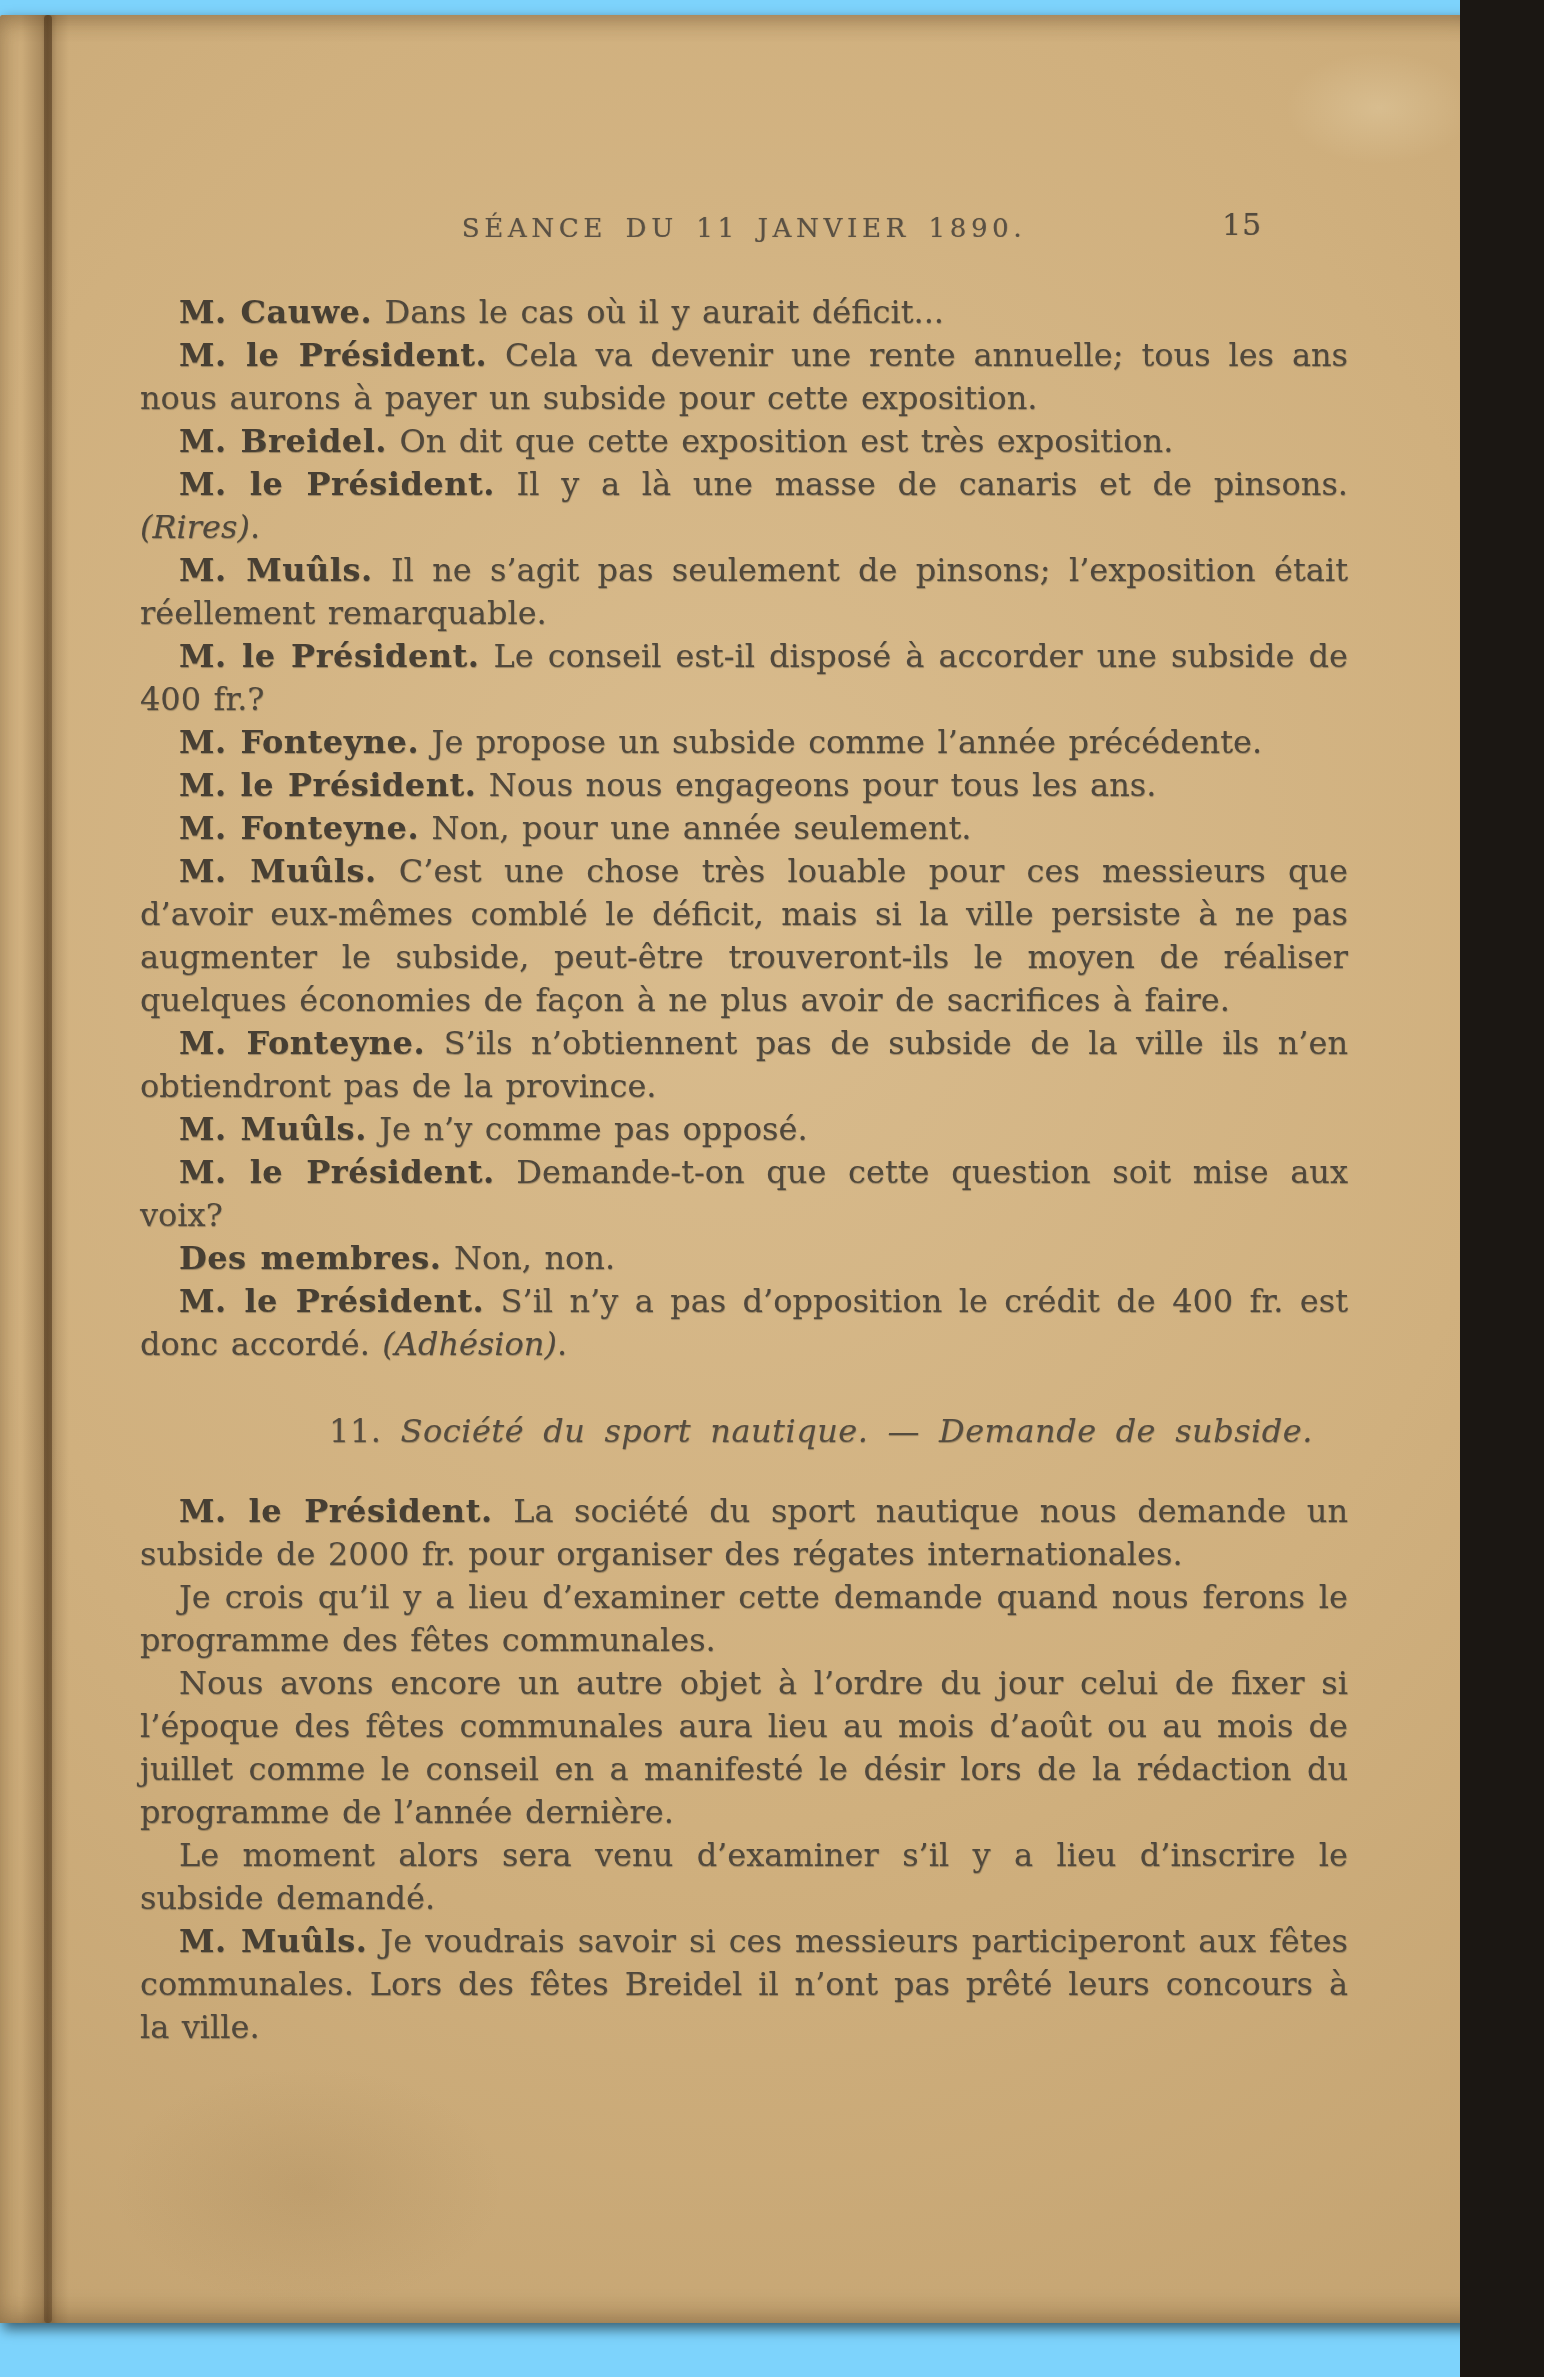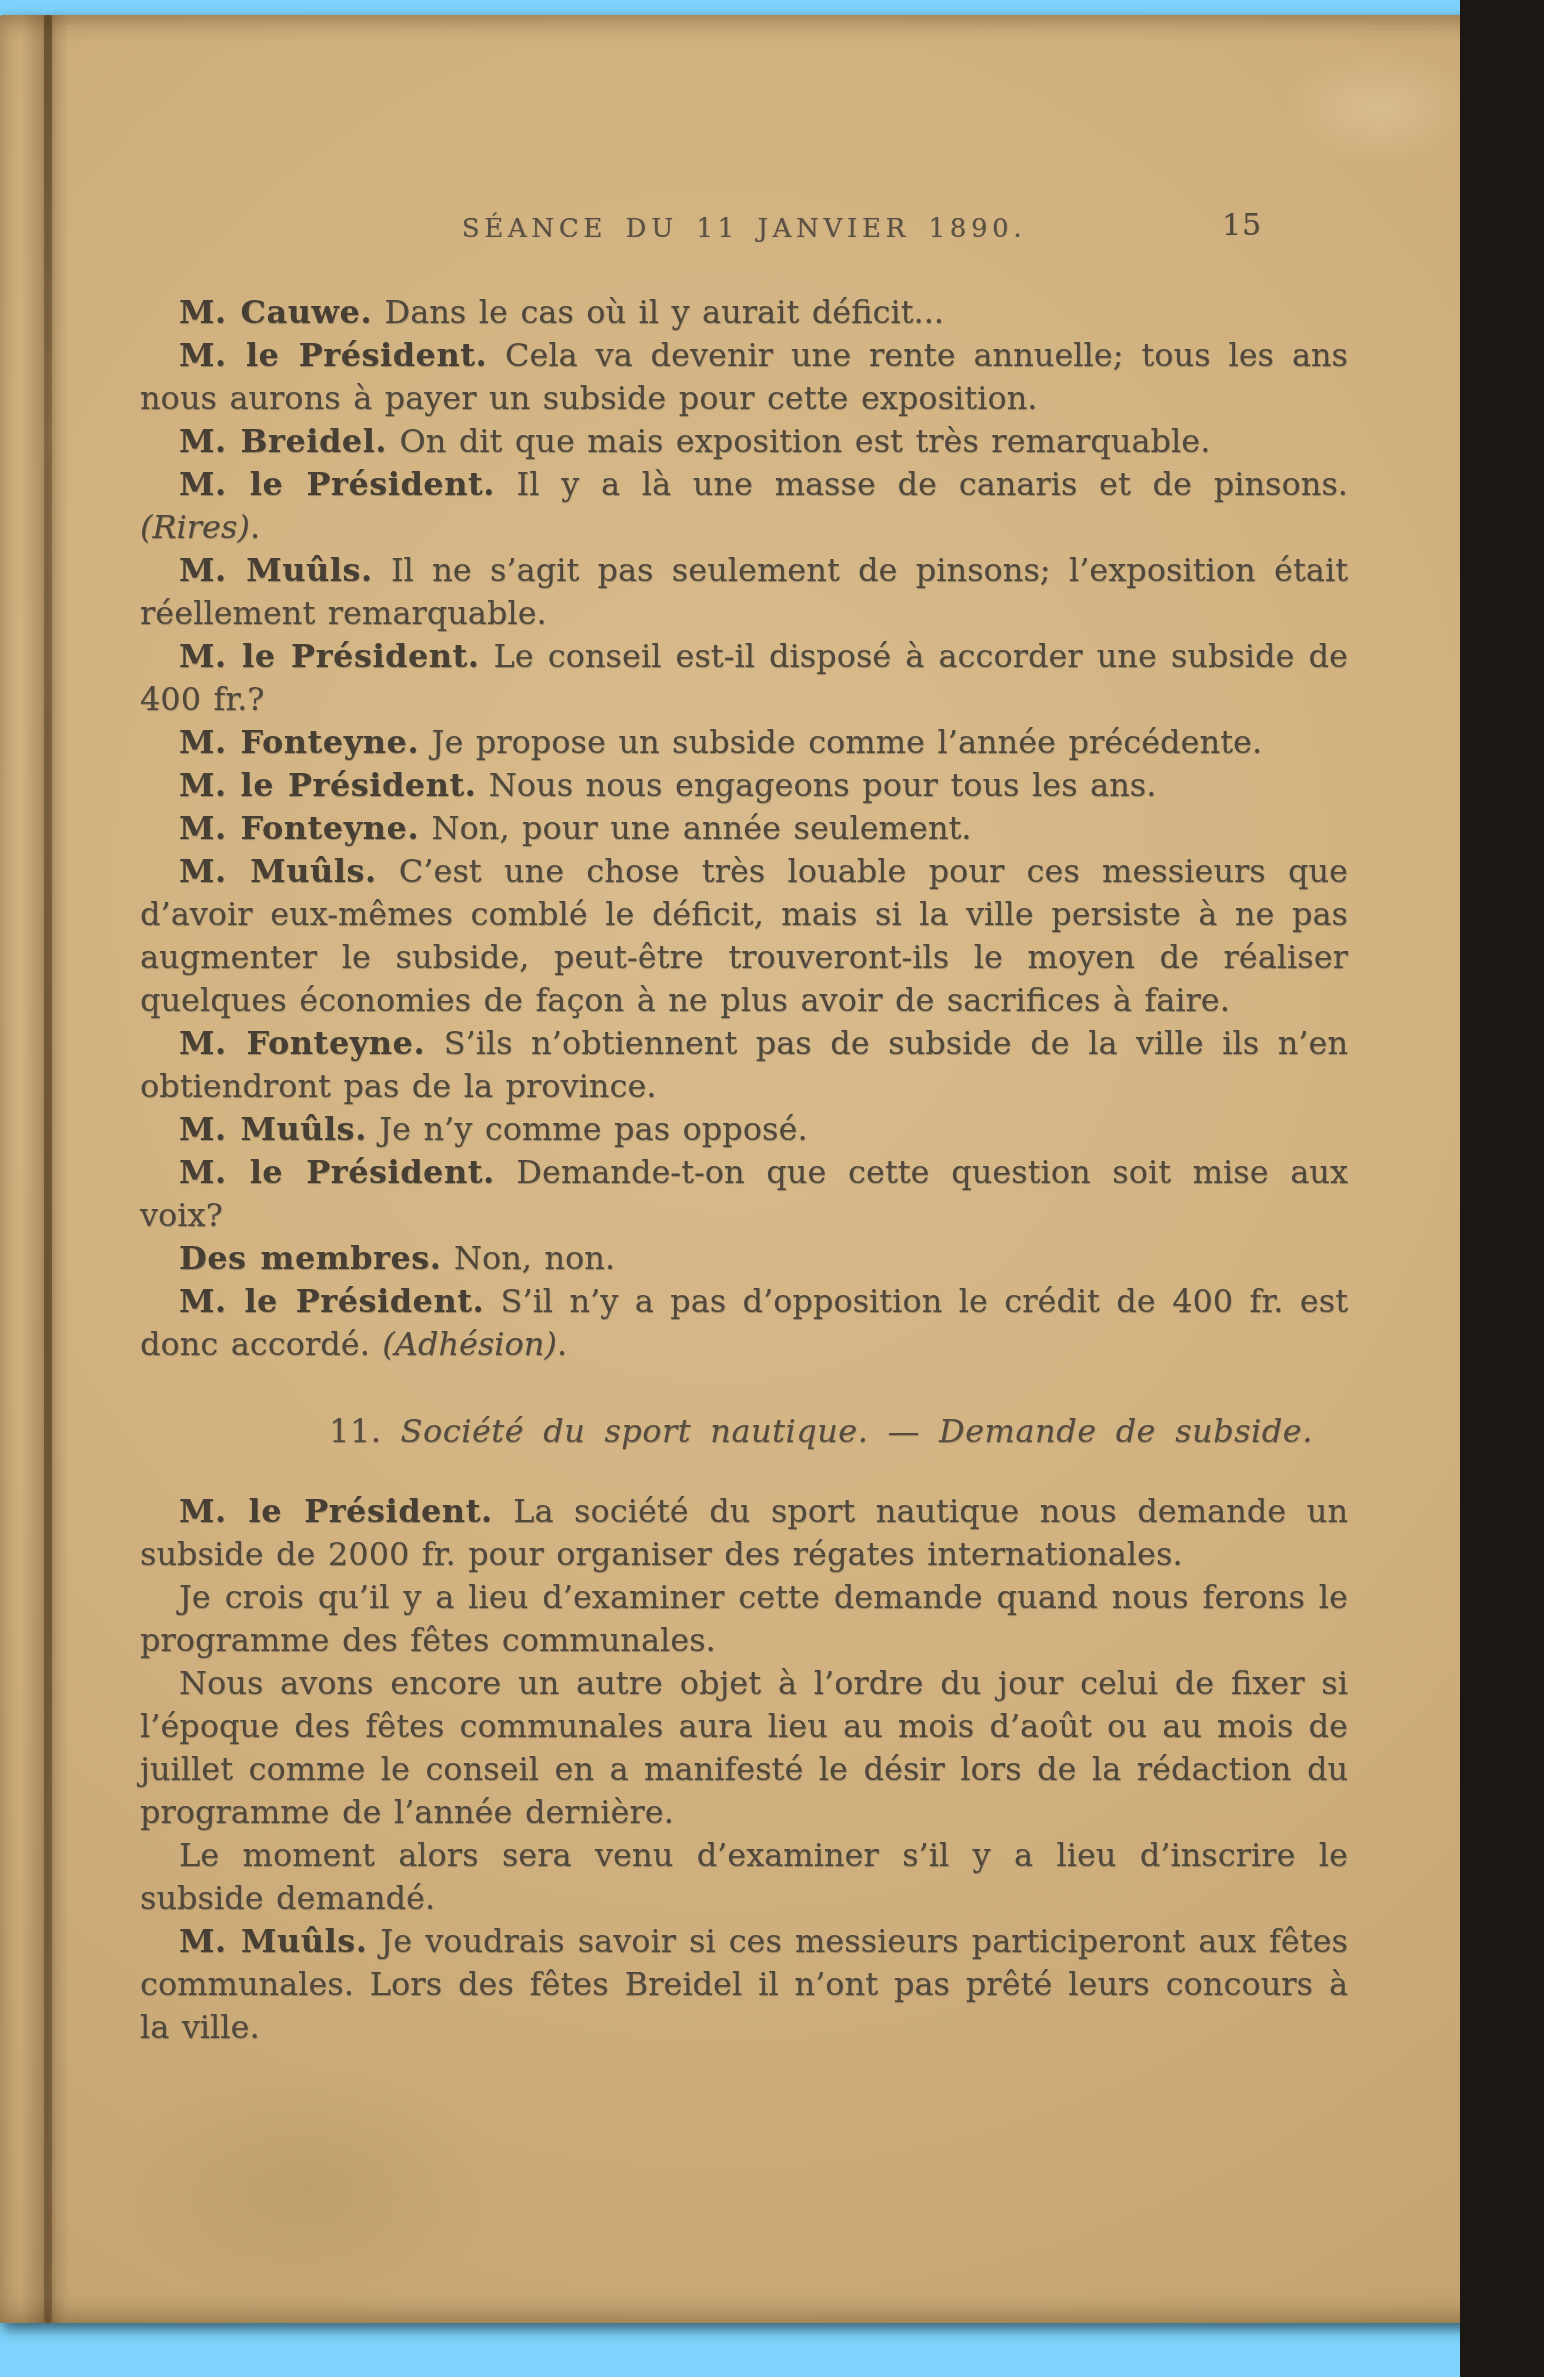--- a/index.html
+++ b/index.html
@@ -165,21 +165,21 @@
 
     <div class="running-header">
       <span class="running-title">SÉANCE DU 11 JANVIER 1890.</span>
       <span class="page-number">15</span>
     </div>
 
     <div class="text-body">
 
     <div class="para"><span class="seg-speaker">M. Cauwe.</span><span class="seg-plain"> Dans le cas où il y aurait déficit...</span></div>
         <div class="para"><span class="seg-speaker">M. le Président.</span><span class="seg-plain"> Cela va devenir une rente annuelle; tous les ans nous aurons à payer un subside pour cette exposition.</span></div>
-        <div class="para"><span class="seg-speaker">M. Breidel.</span><span class="seg-plain"> On dit que mais exposition est très remarquable.</span></div>
+        <div class="para"><span class="seg-speaker">M. Breidel.</span><span class="seg-plain"> On dit que cette exposition est très exposition.</span></div>
         <div class="para"><span class="seg-speaker">M. le Président.</span><span class="seg-plain"> Il y a là une masse de canaris et de pinsons. </span><span class="seg-italic">(Rires)</span><span class="seg-plain">.</span></div>
         <div class="para"><span class="seg-speaker">M. Muûls.</span><span class="seg-plain"> Il ne s’agit pas seulement de pinsons; l’exposition était réellement remarquable.</span></div>
         <div class="para"><span class="seg-speaker">M. le Président.</span><span class="seg-plain"> Le conseil est-il disposé à accorder une subside de 400 fr.?</span></div>
         <div class="para"><span class="seg-speaker">M. Fonteyne.</span><span class="seg-plain"> Je propose un subside comme l’année précédente.</span></div>
         <div class="para"><span class="seg-speaker">M. le Président.</span><span class="seg-plain"> Nous nous engageons pour tous les ans.</span></div>
         <div class="para"><span class="seg-speaker">M. Fonteyne.</span><span class="seg-plain"> Non, pour une année seulement.</span></div>
         <div class="para"><span class="seg-speaker">M. Muûls.</span><span class="seg-plain"> C’est une chose très louable pour ces messieurs que d’avoir eux-mêmes comblé le déficit, mais si la ville persiste à ne pas augmenter le subside, peut-être trouveront-ils le moyen de réaliser quelques économies de façon à ne plus avoir de sacrifices à faire.</span></div>
         <div class="para"><span class="seg-speaker">M. Fonteyne.</span><span class="seg-plain"> S’ils n’obtiennent pas de subside de la ville ils n’en obtiendront pas de la province.</span></div>
         <div class="para"><span class="seg-speaker">M. Muûls.</span><span class="seg-plain"> Je n’y comme pas opposé.</span></div>
         <div class="para"><span class="seg-speaker">M. le Président.</span><span class="seg-plain"> Demande-t-on que cette question soit mise aux voix?</span></div>

